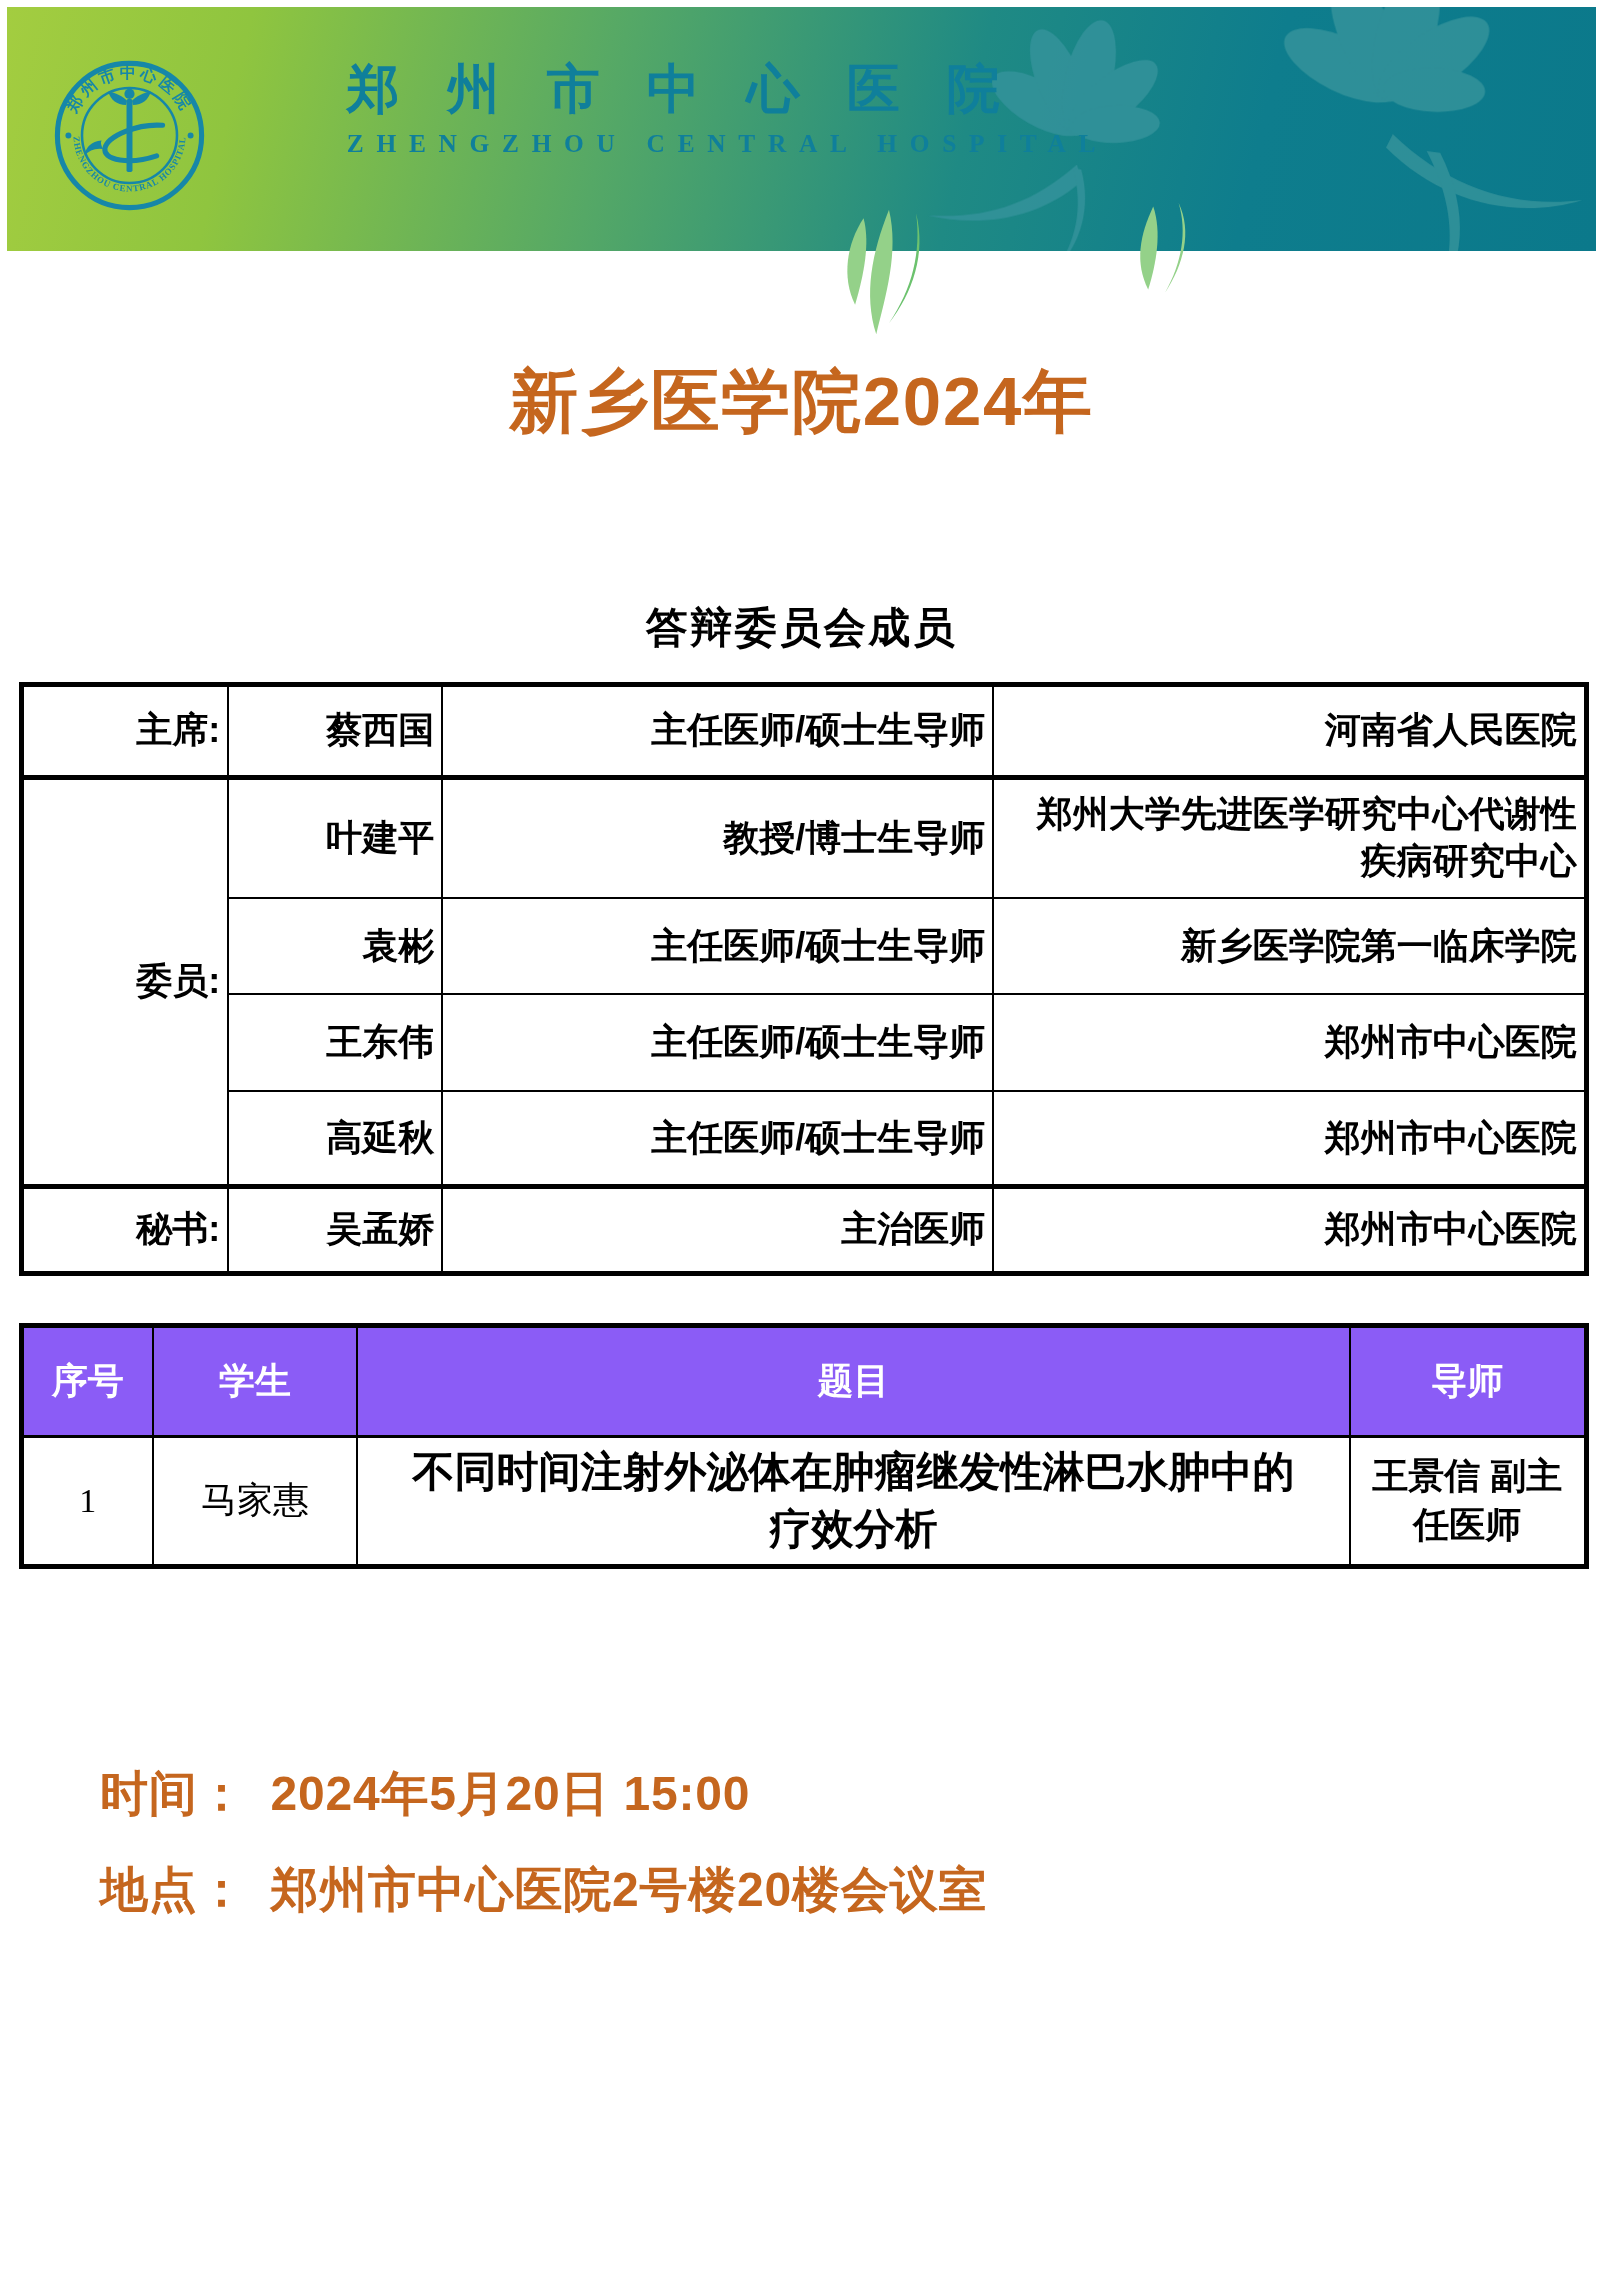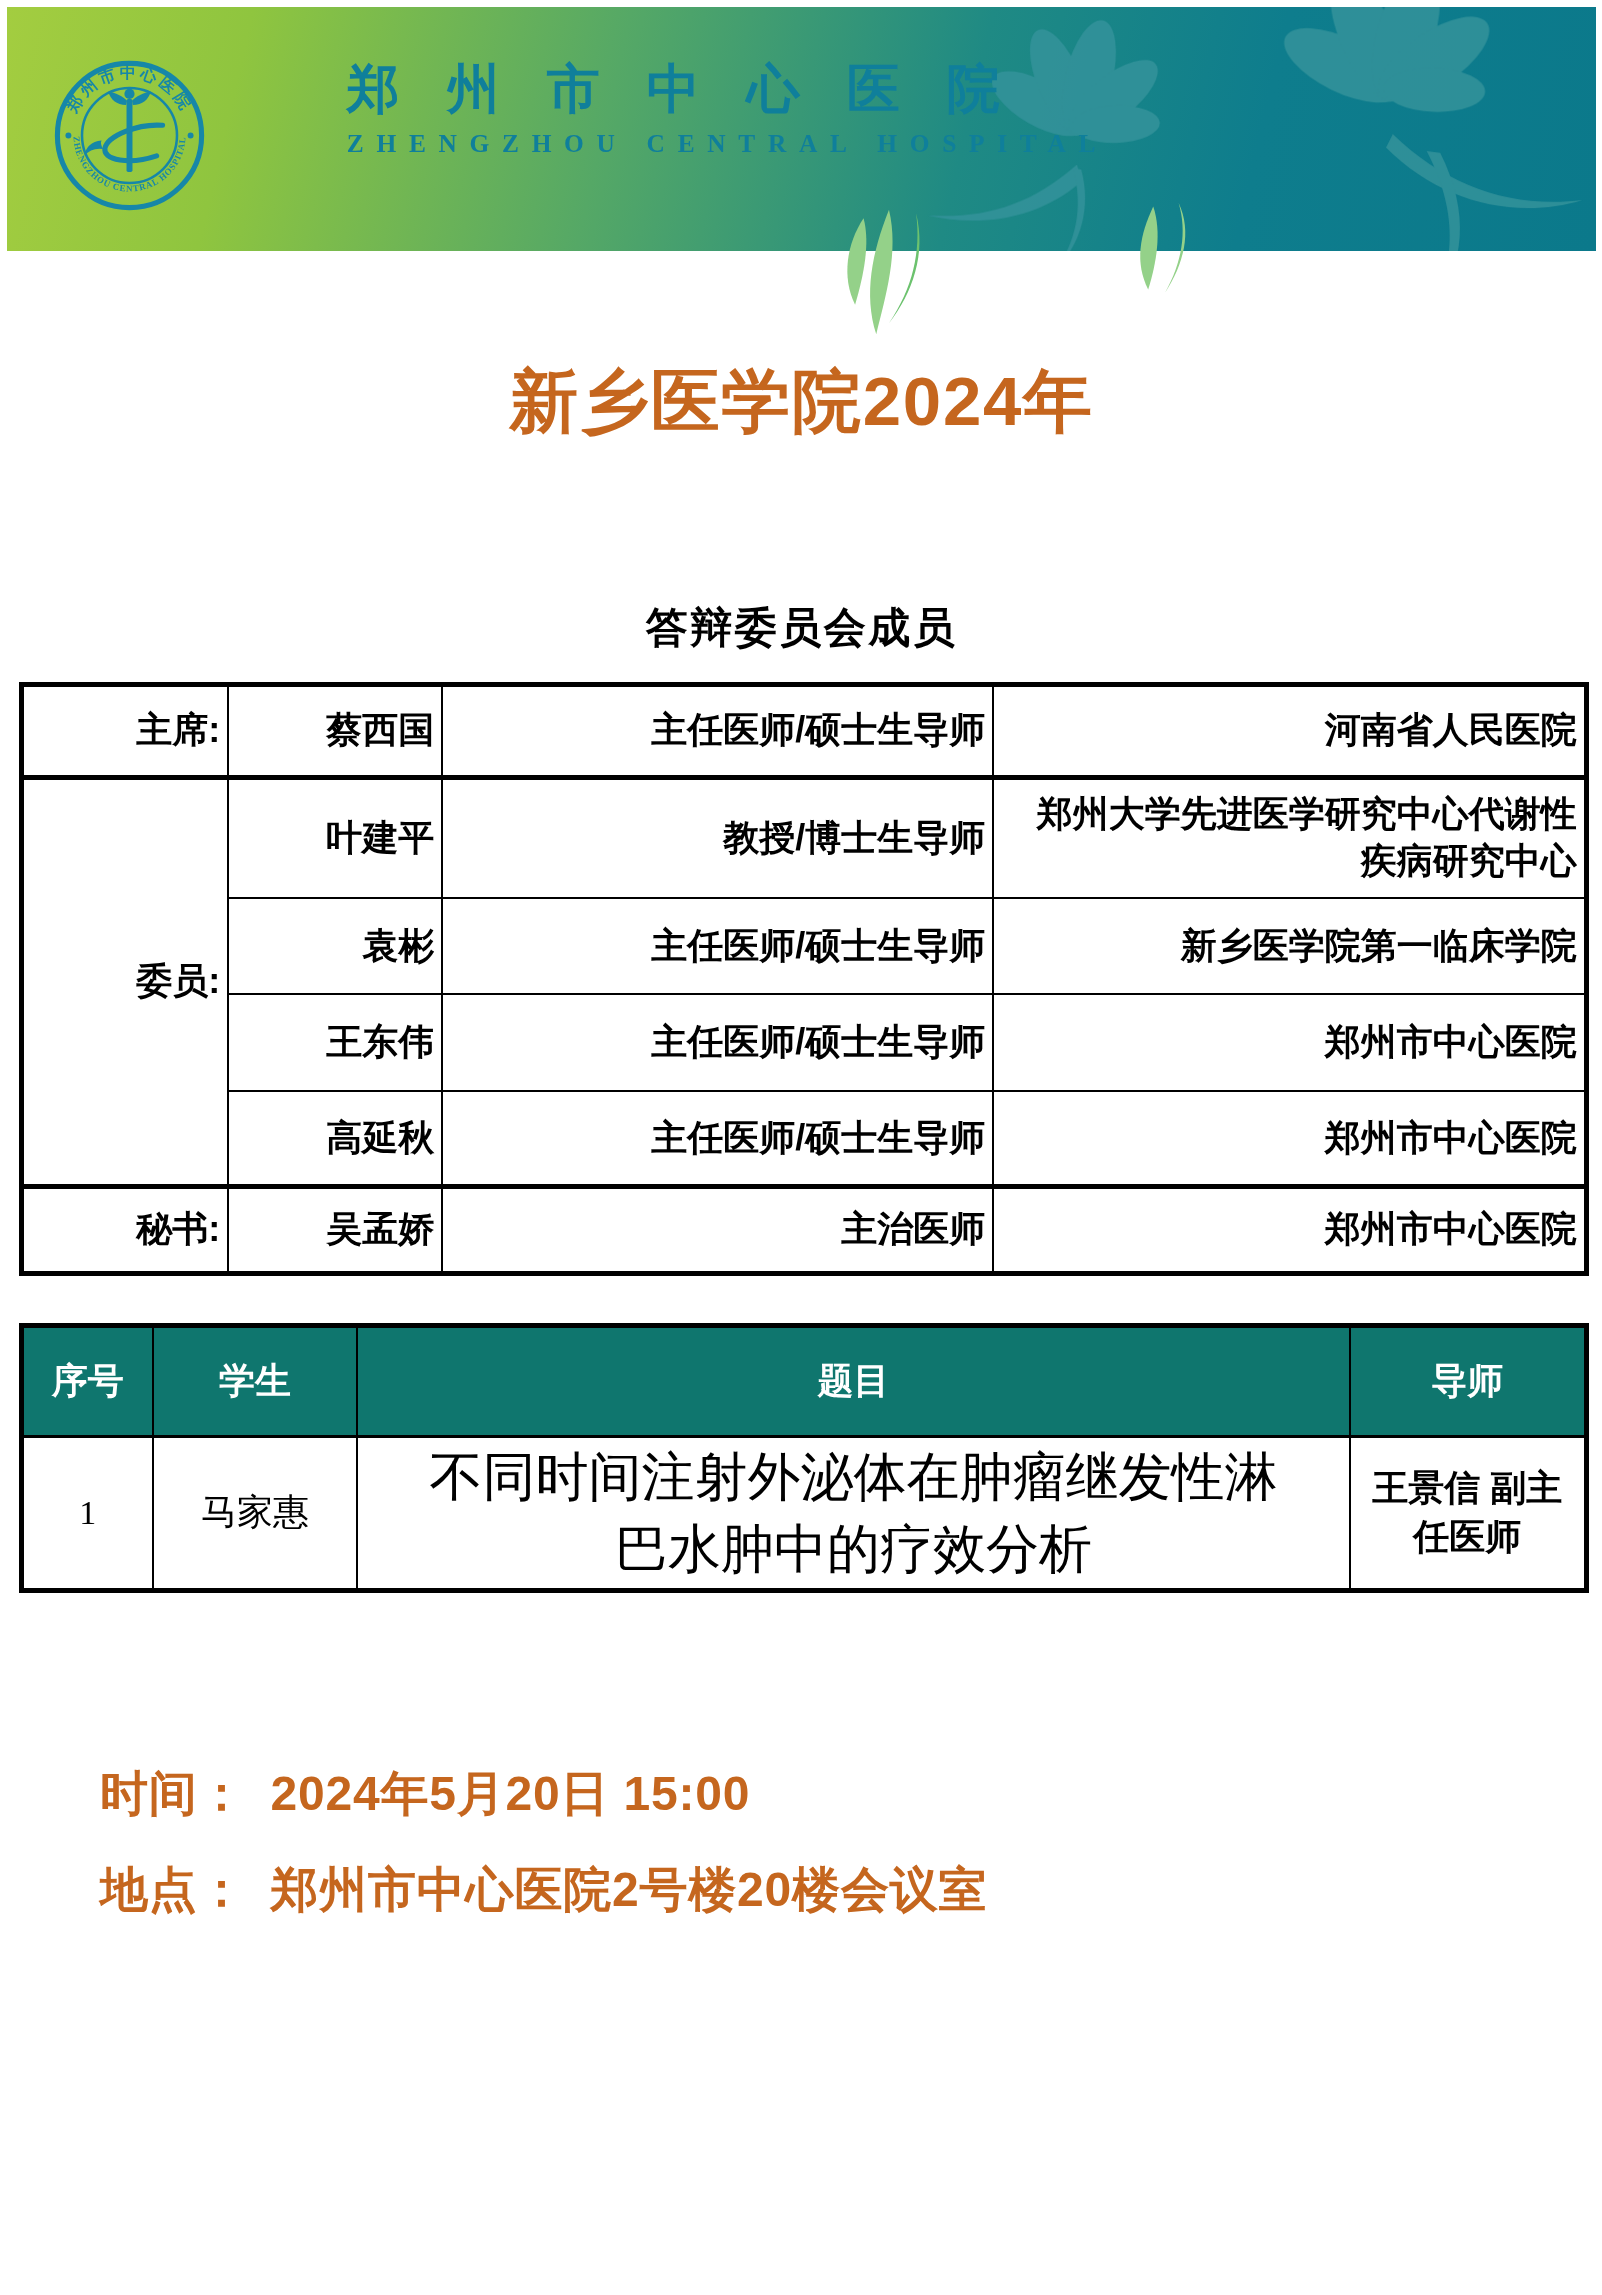--- a/index.html
+++ b/index.html
@@ -61,27 +61,27 @@
 
   
   .schedule-wrap{position:absolute;left:18.6px;top:1323px;width:1566px;}
   .schedule{border:5.1px solid #000;}
   .schedule td,.schedule th{
     border:2.5px solid #000;
     text-align:center;vertical-align:middle;
     color:#000;padding:3.4px 8.5px;line-height:1.35;
   }
   .schedule th{
-    background:#0f766e;color:#ffffff;
+    background:#8b5cf6;color:#ffffff;
     font-size:36px;font-weight:700;height:100px;font-family:Liberation Serif, serif;
   }
   .schedule tr.data td{border-top-width:3.4px;height:119px;}
   .cell-no{font-family:"Liberation Serif","DejaVu Serif",serif;font-size:34px;font-weight:400;}
   .cell-student{font-size:36px;font-weight:400;}
-  .cell-topic{font-size:53px;font-weight:400;}
+  .cell-topic{font-size:42px;font-weight:700;}
   .topic-text{display:inline-block;max-width:898px;}
   .cell-supervisor{font-size:36px;font-weight:600;}
   .supervisor-text{display:inline-block;max-width:203px;}
 
   
   .info-line{
     position:absolute;left:100px;color:#C5661E;
     font-size:48px;font-weight:700;letter-spacing:0.8px;white-space:nowrap;
   }
   .info-time{top:1762px;}

